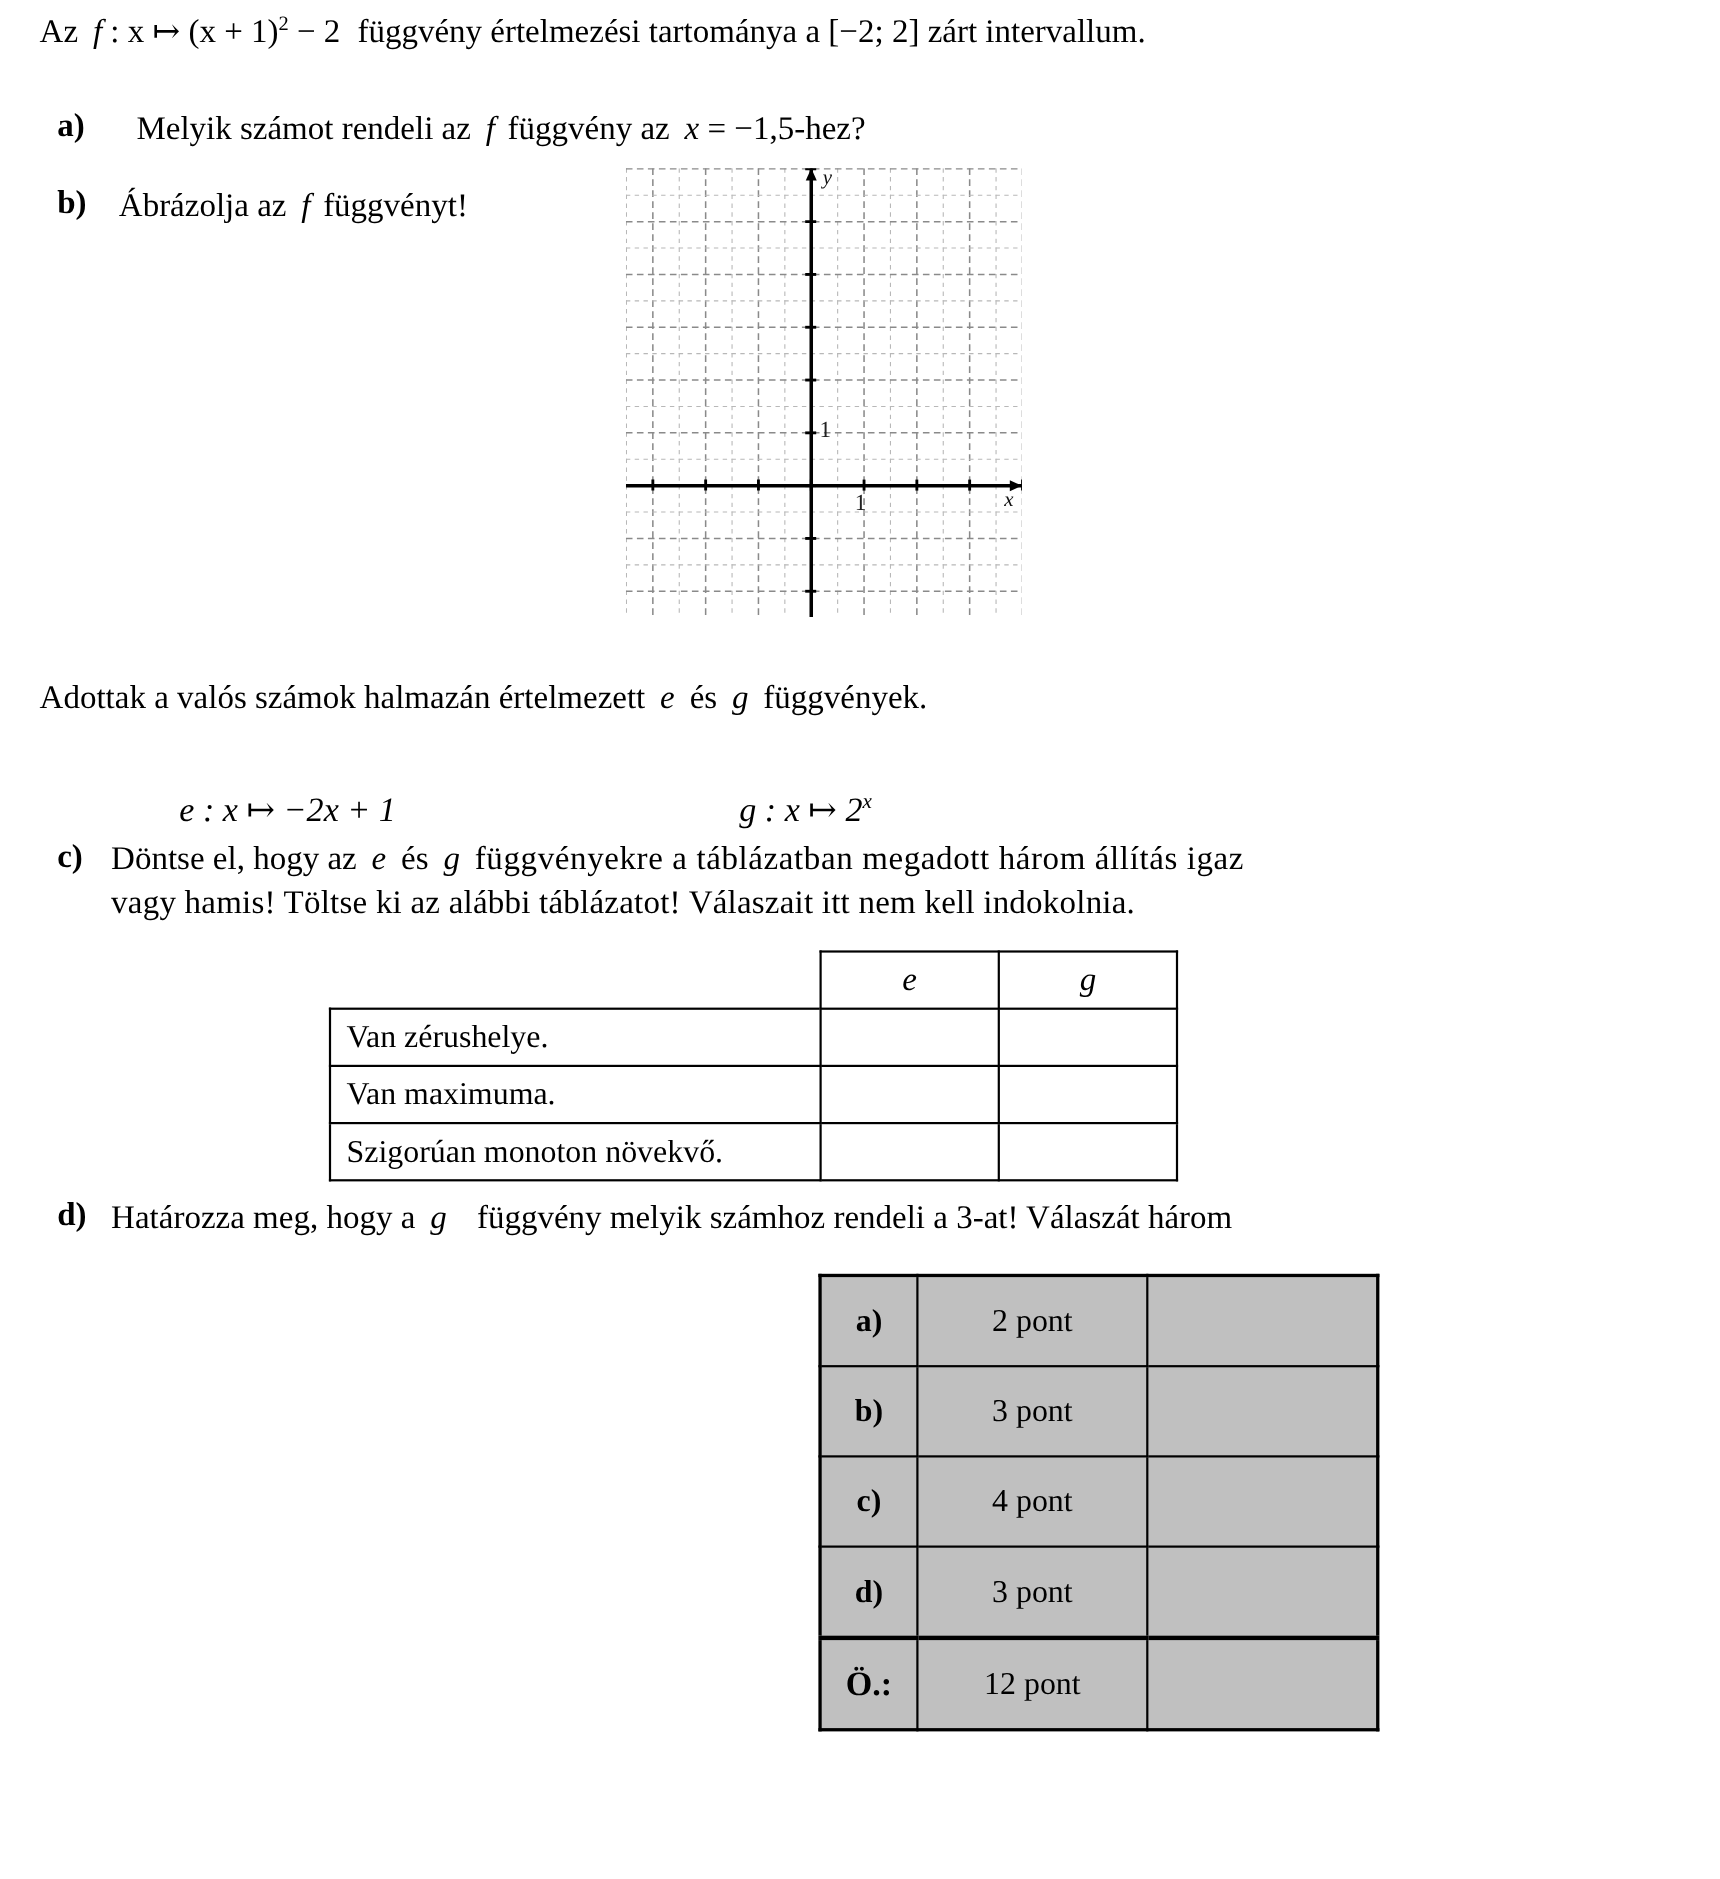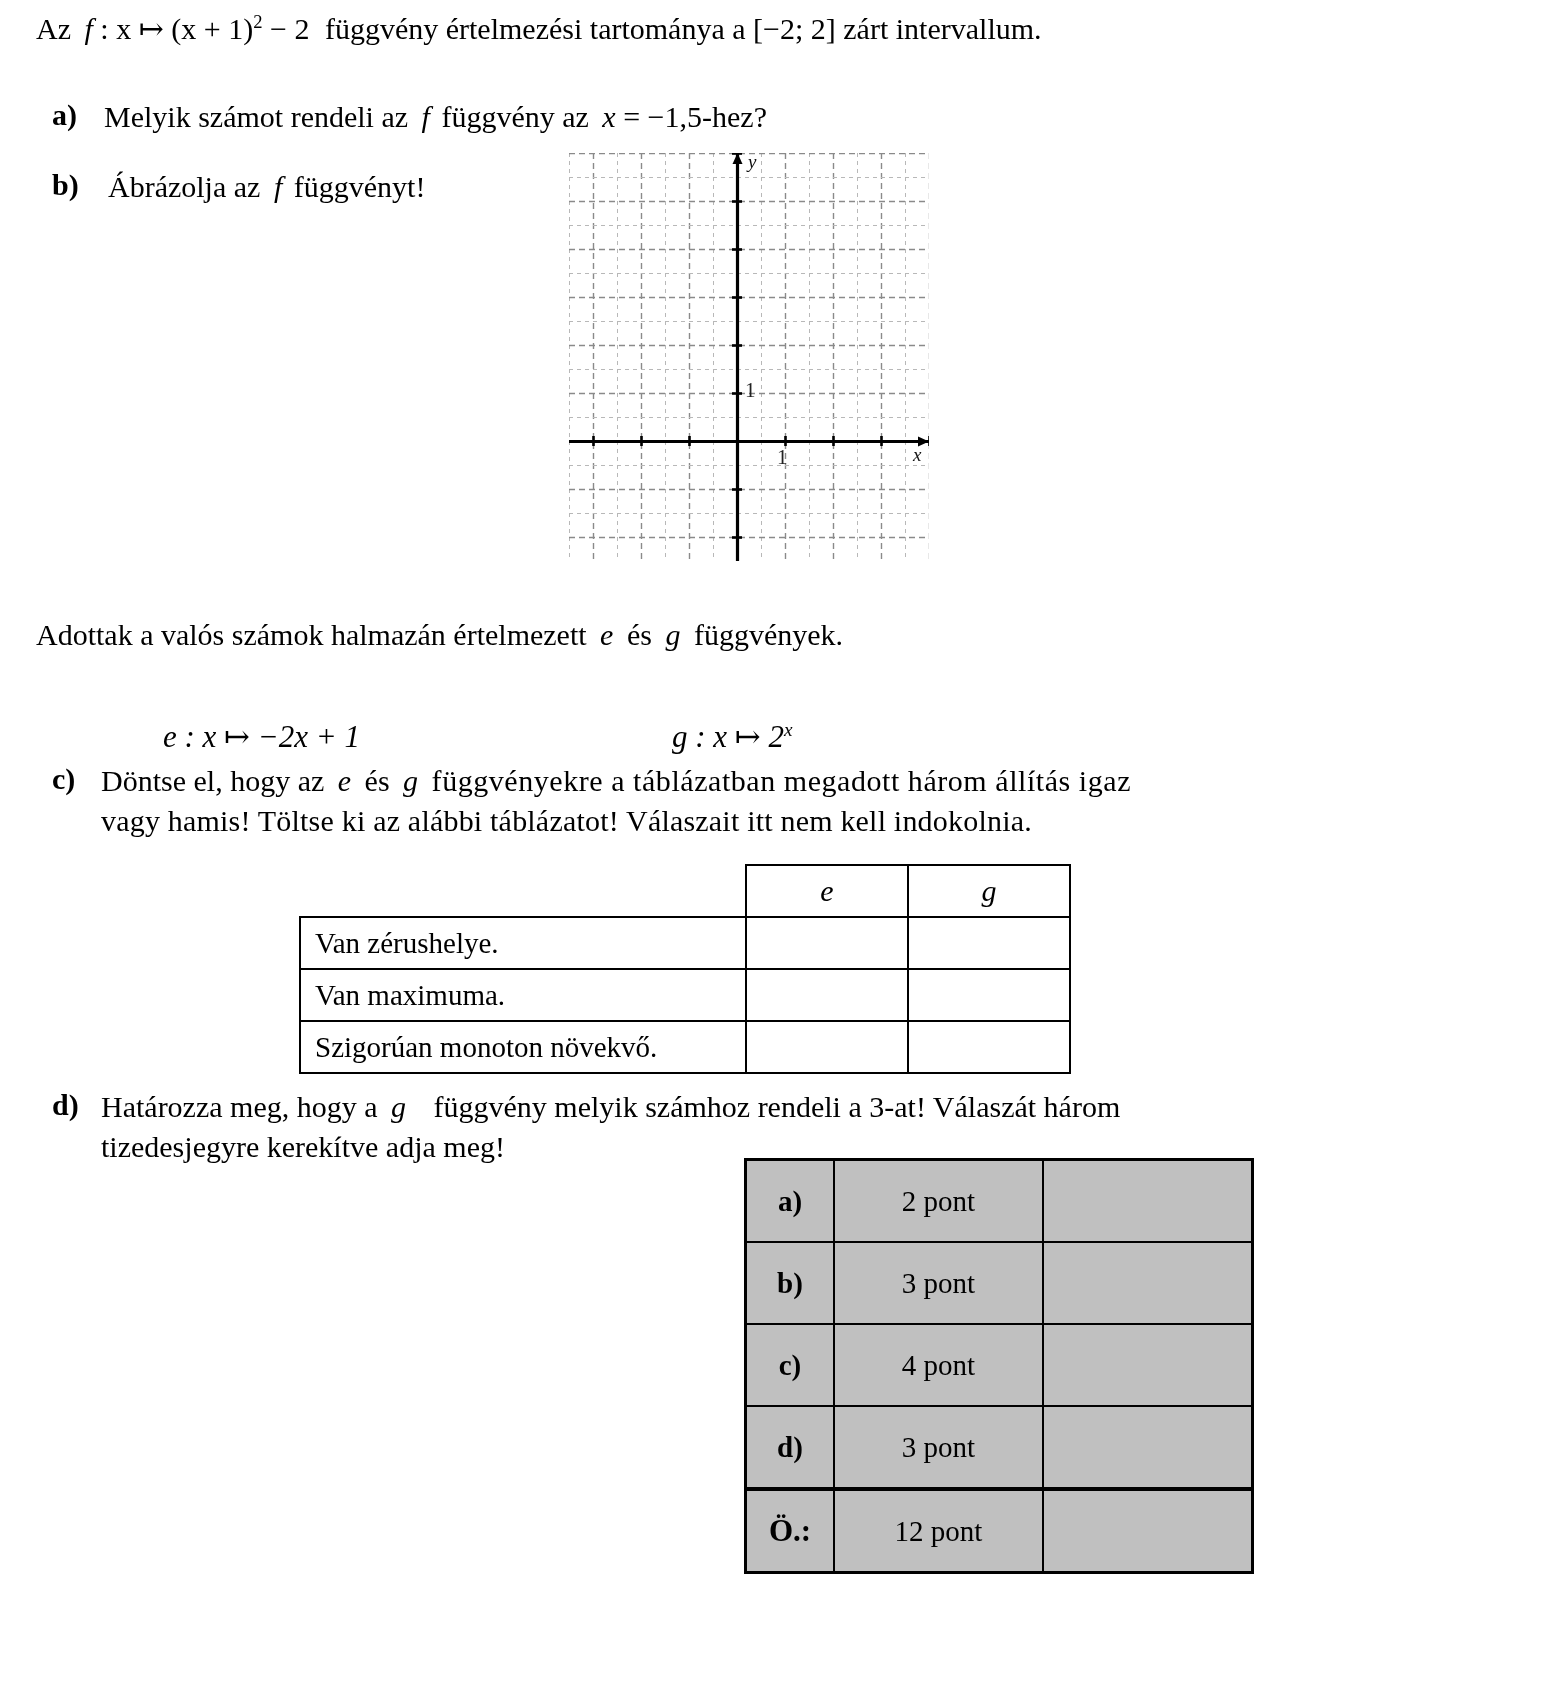--- a/index.html
+++ b/index.html
@@ -112,21 +112,21 @@
 
 <div class="page">
 
   <div class="txt body-text" style="left:36px; top:10px;">
     <span>Az</span>
     <span class="math" style="margin-left:6px;"><span class="var">f</span><span> : x ↦ (x + 1)</span><sup class="expn">2</sup><span> − 2</span></span>
     <span style="margin-left:8px;">függvény értelmezési tartománya a [−2; 2] zárt intervallum.</span>
   </div>
 
   <div class="item-letter" style="left:52px; top:98px;">a)</div>
-  <div class="txt body-text" style="left:104px; top:98px;">
+  <div class="txt body-text" style="left:124px; top:98px;">
     <span>Melyik számot rendeli az</span>
     <span class="mi" style="margin-left:6px;">f</span>
     <span style="margin-left:4px;">függvény az</span>
     <span class="math" style="margin-left:6px;"><span class="var">x</span> = −1,5</span><span>-hez?</span>
   </div>
 
   <div class="item-letter" style="left:52px; top:168px;">b)</div>
   <div class="txt body-text" style="left:108px; top:168px;">
     <span>Ábrázolja az</span>
     <span class="mi" style="margin-left:6px;">f</span>
@@ -247,21 +247,20 @@
       </tr>
     </tbody>
   </table>
 
   <div class="item-letter" style="left:52px; top:1088px;">d)</div>
   <div class="txt body-text" style="left:101px; top:1088px;">
     <span>Határozza meg, hogy a</span>
     <span class="mi" style="margin-left:6px;">g</span>
     <span style="margin-left:20px;">függvény melyik számhoz rendeli a 3-at! Válaszát három</span>
   </div>
-  <div class="txt body-text" style="left:101px; top:1128px;">tizedesjegyre kerekítve adja meg!</div>
 
   <table id="score-table">
     <tbody>
       <tr>
         <td class="lbl">a)</td>
         <td class="pts">2 pont</td>
         <td class="fill"></td>
       </tr>
       <tr>
         <td class="lbl">b)</td>

